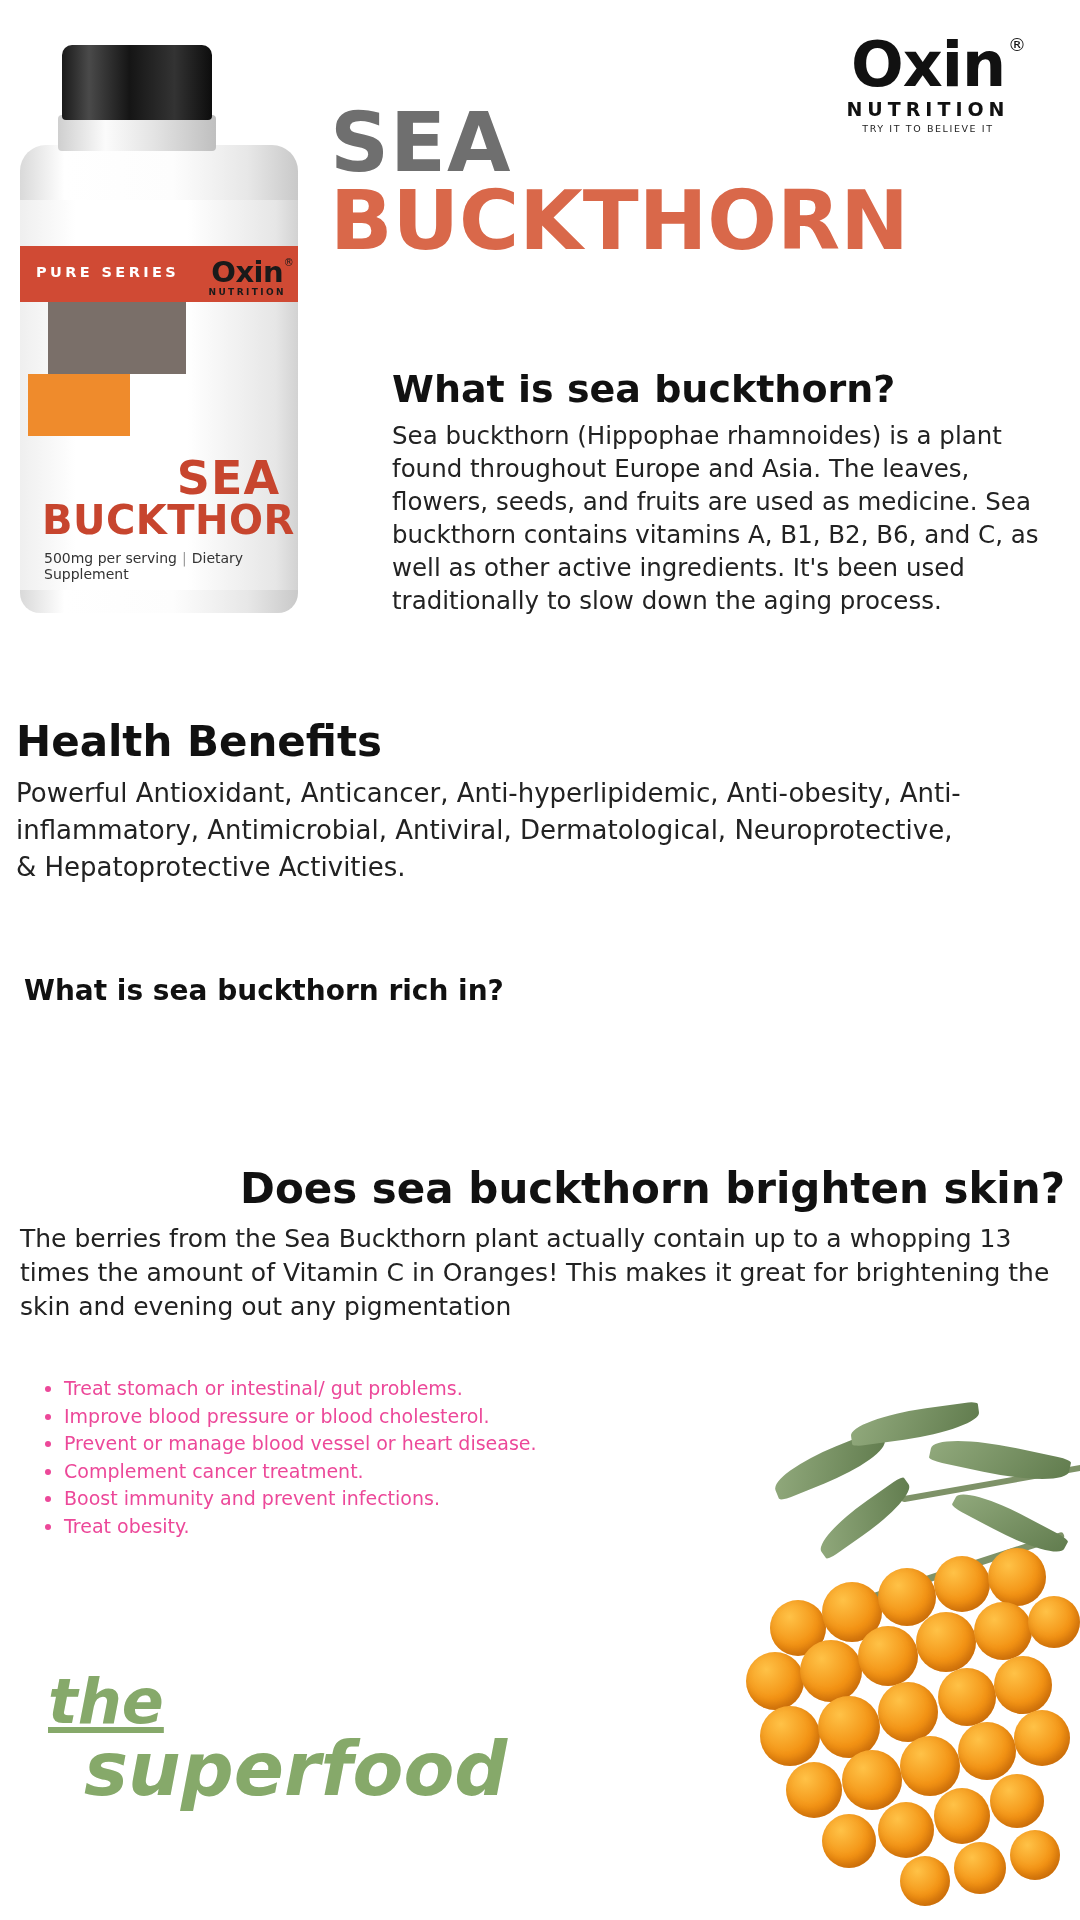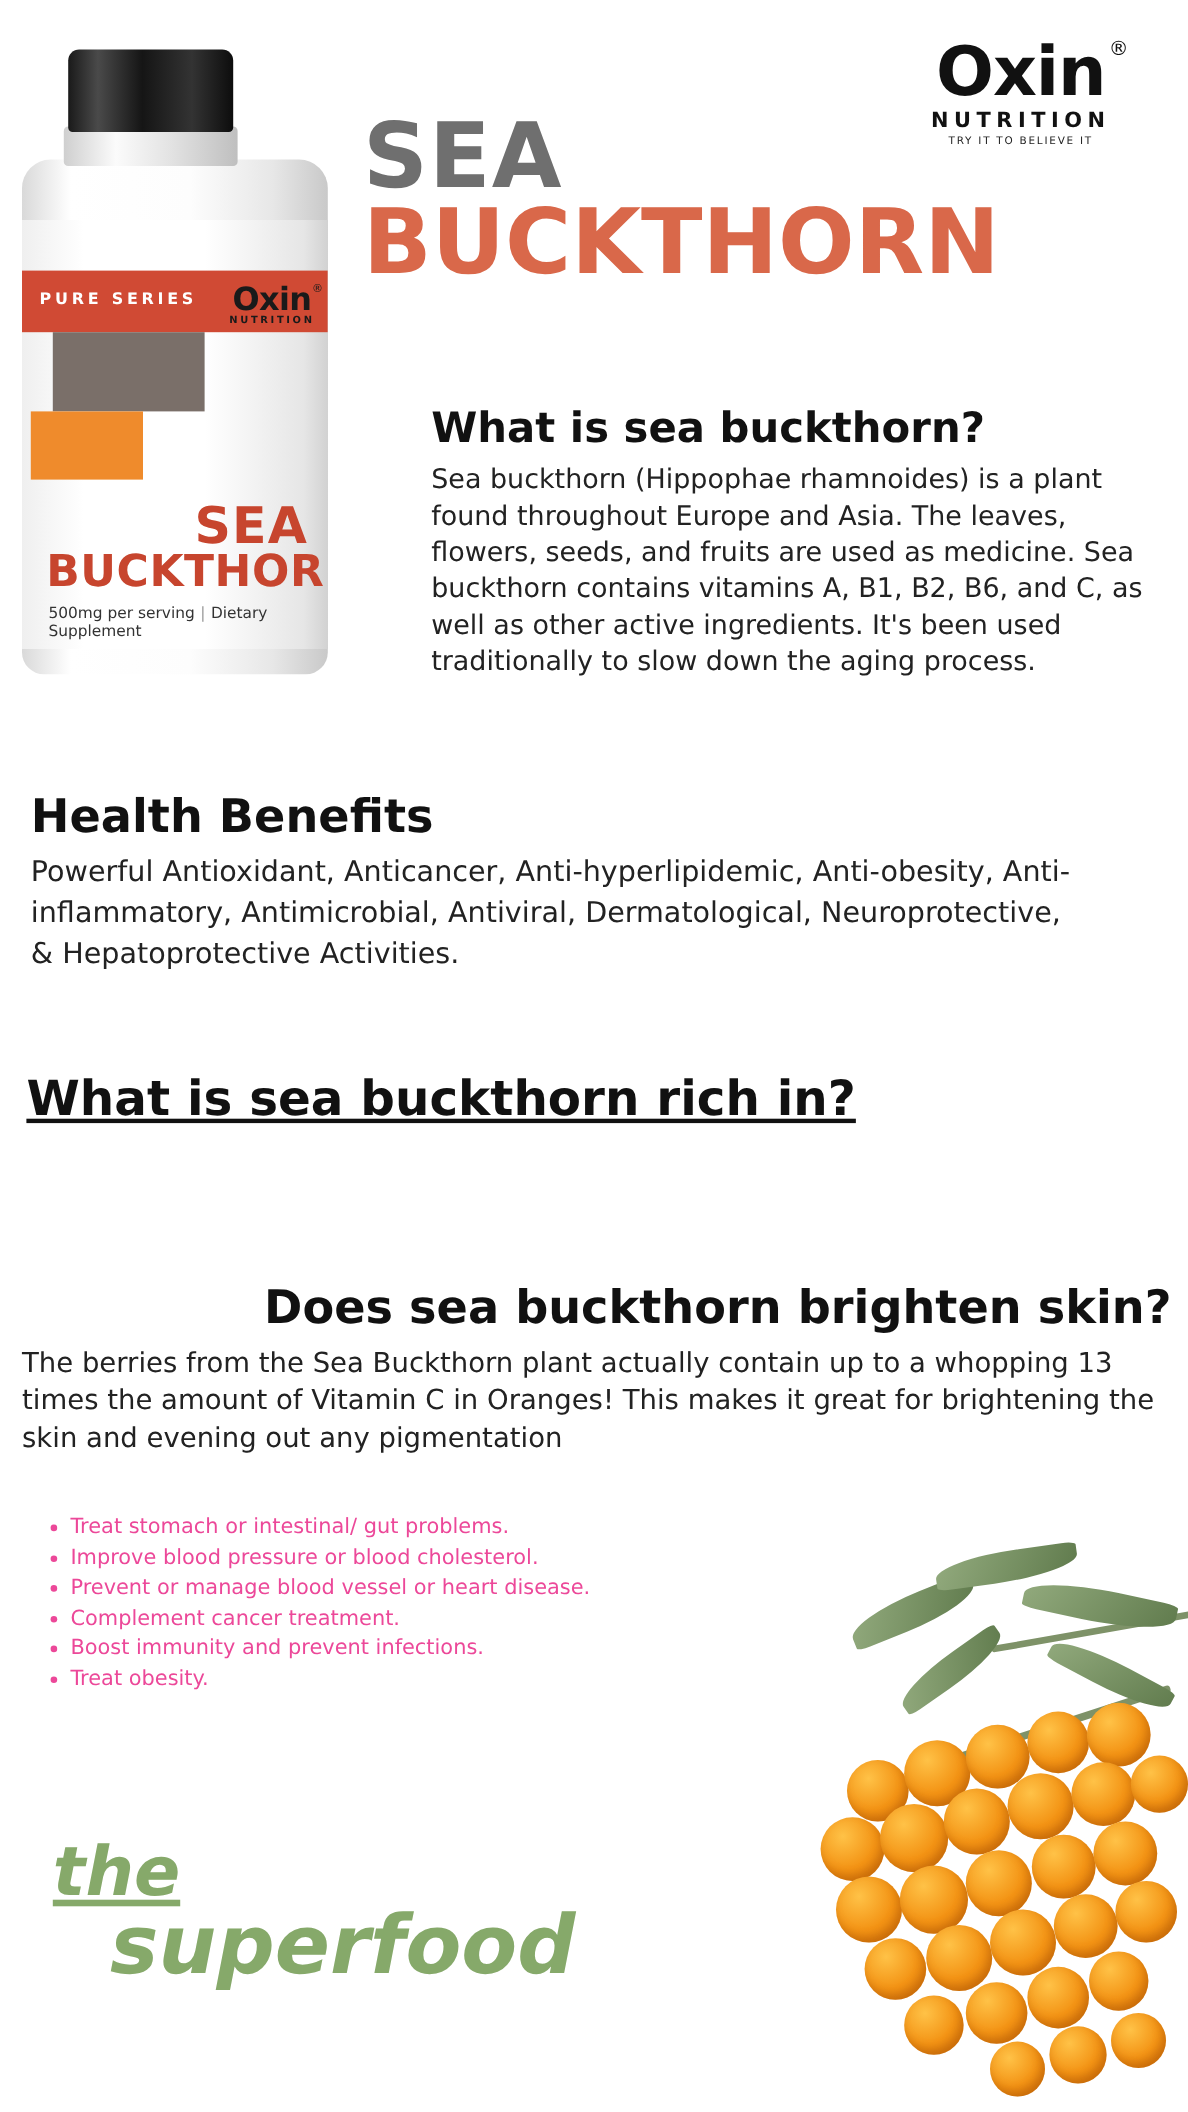--- a/index.html
+++ b/index.html
@@ -193,34 +193,34 @@
     position: absolute;
     left: 392px;
     top: 368px;
     width: 672px;
   }
   .sec-what h2 { margin: 0 0 8px 0; font-size: 38px; }
   .sec-what p { margin: 0; font-size: 24.5px; }
 
   .sec-benefits {
     position: absolute;
-    left: 28px;
+    left: 16px;
     top: 718px;
     width: 1030px;
   }
   .sec-benefits h2 { margin: 0 0 10px 0; font-size: 42px; }
   .sec-benefits p { margin: 0; font-size: 26px; line-height: 1.42; }
 
   .sec-rich {
     position: absolute;
     left: 24px;
     top: 975px;
     width: 1040px;
   }
-  .sec-rich h2 { margin: 0 0 10px 0; font-size: 44px; text-decoration: underline; }
+  .sec-rich h2 { margin: 0 0 10px 0; font-size: 28px; }
   .sec-rich p { margin: 0; font-size: 25px; line-height: 1.4; }
 
   .sec-skin {
     position: absolute;
     left: 20px;
     top: 1165px;
     width: 1045px;
   }
   .sec-skin h2 { margin: 0 0 10px 0; font-size: 42px; text-align: right; }
   .sec-skin p { margin: 0; font-size: 25px; line-height: 1.36; }
@@ -246,21 +246,21 @@
   .superfood {
     position: absolute;
     left: 48px;
     top: 1672px;
     font-style: italic;
     font-weight: bold;
     color: #86a96a;
     line-height: 0.98;
   }
   .superfood .l1 { font-size: 62px; display: block; text-decoration: underline; }
-  .superfood .l2 { font-size: 74px; display: block; margin-left: 52px; }
+  .superfood .l2 { font-size: 74px; display: block; margin-left: 36px; }
 
   
   .berries {
     position: absolute;
     right: 0;
     bottom: 0;
     width: 430px;
     height: 530px;
     overflow: hidden;
   }

